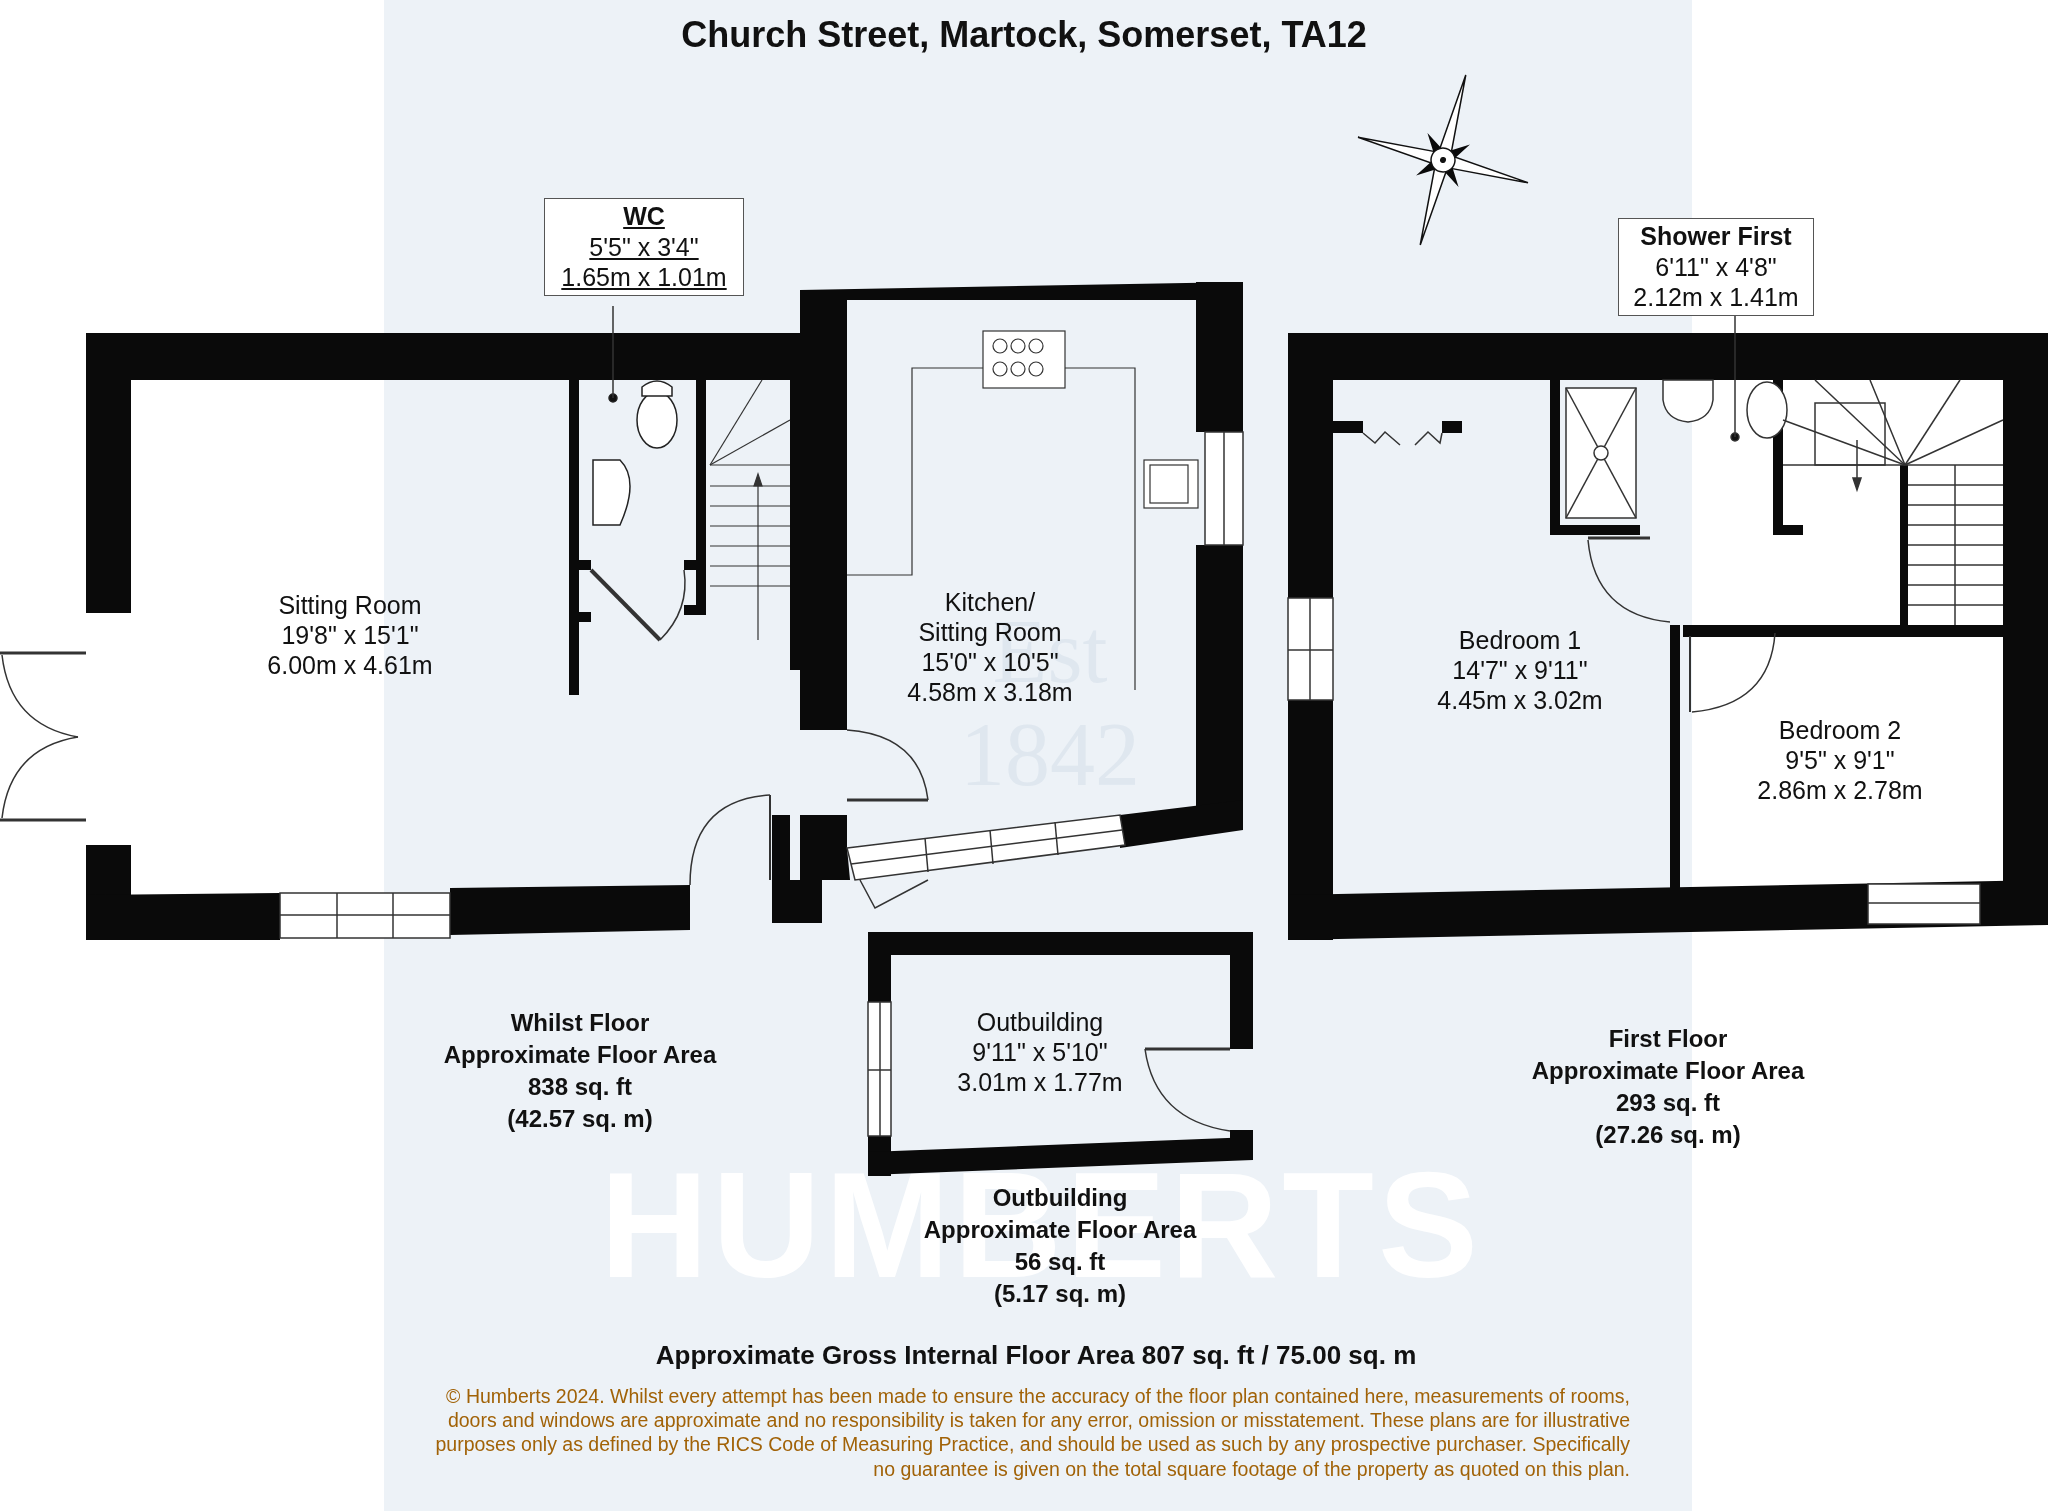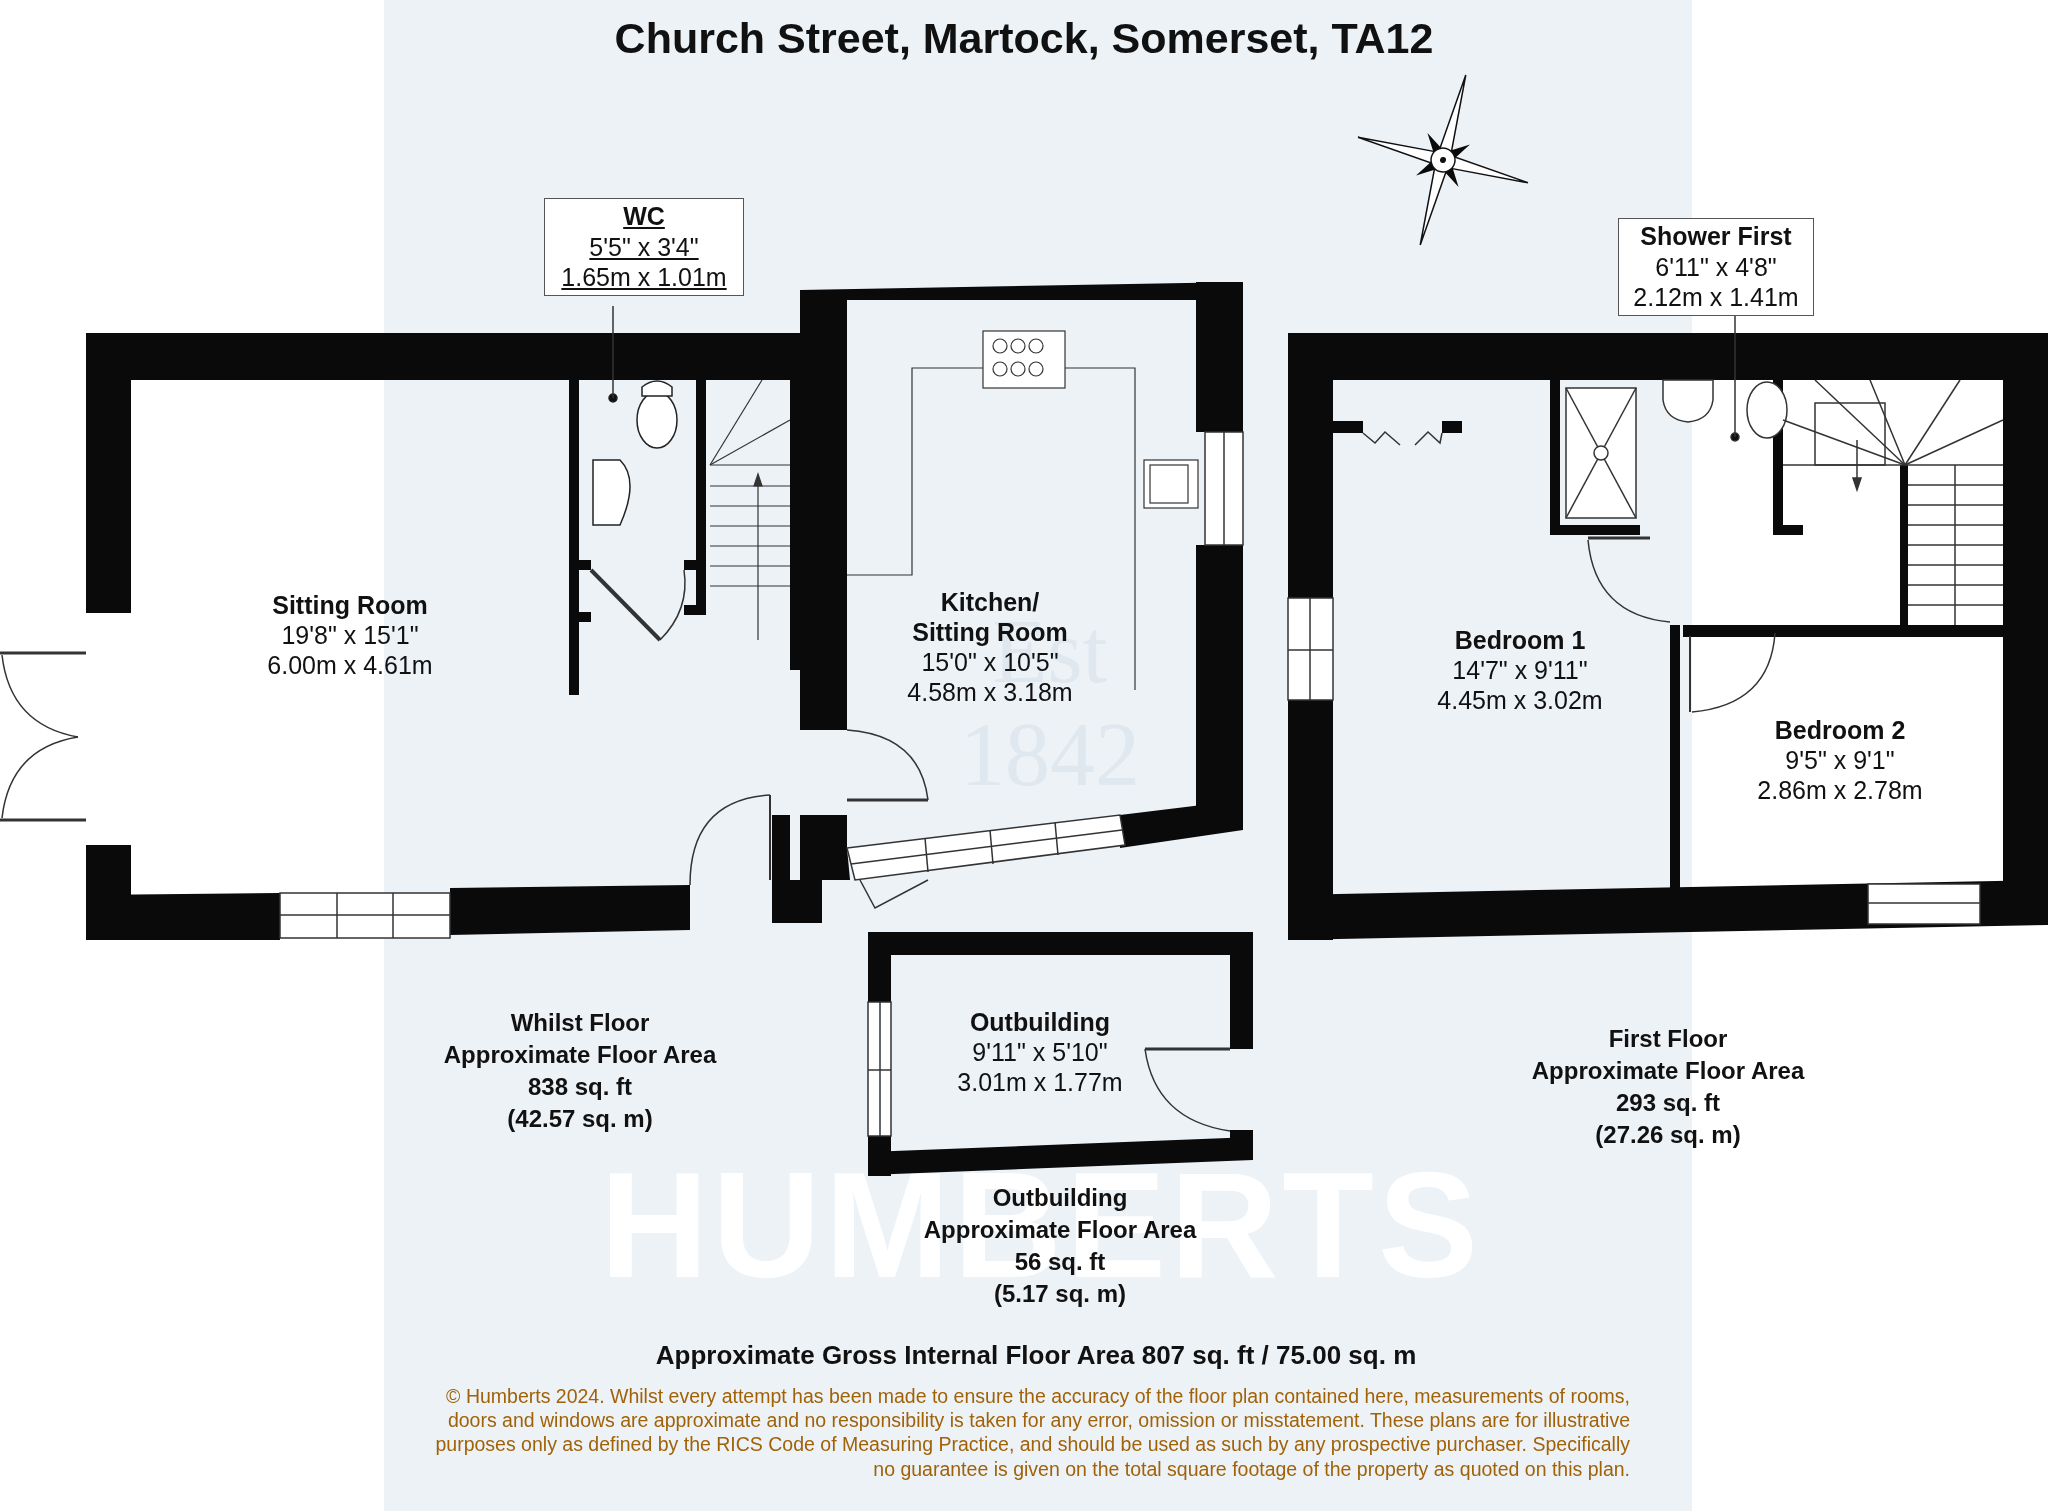--- a/index.html
+++ b/index.html
@@ -6,23 +6,23 @@
   body { width:2048px; height:1511px; position:relative; background:#ffffff; overflow:hidden;
          font-family:"Liberation Sans", sans-serif; color:#111; }
   .band { position:absolute; left:384px; top:0; width:1308px; height:1511px; background:#edf2f7; }
   .watermark { position:absolute; left:600px; top:1150px; width:880px; text-align:center;
                font-family:"Liberation Sans", sans-serif; font-weight:bold; font-size:150px;
                color:#ffffff; letter-spacing:4px; line-height:1; }
   .wm-est { position:absolute; left:900px; top:600px; width:300px; text-align:center;
             font-family:"Liberation Serif", serif; font-size:90px; color:#dfe7ef; }
   svg.plan { position:absolute; left:0; top:0; }
   .title { position:absolute; left:0; width:2048px; top:14px; text-align:center;
-           font-weight:bold; font-size:43px; letter-spacing:0px; }
+           font-weight:bold; font-size:36px; letter-spacing:0px; }
   .lbl { position:absolute; text-align:center; line-height:1.2; }
-  .lbl .name { font-weight:bold; font-size:25px; }
+  .lbl .name { font-weight:normal; font-size:25px; }
   .lbl .dim { font-size:25px; }
   .boxlbl { position:absolute; background:#fff; border:1.5px solid #555; text-align:center;
             line-height:1.22; padding:2px 6px; }
   .boxlbl .name { font-weight:bold; font-size:25px; }
   .boxlbl .dim { font-size:25px; }
   .area { position:absolute; text-align:center; font-weight:bold; font-size:24px; line-height:1.33; }
   .gross { position:absolute; left:0; width:2048px; top:1340px; text-align:center;
            font-weight:bold; font-size:26px;margin-left:12px; }
   .disclaimer { position:absolute; left:430px; width:1200px; top:1384px; text-align:right;
                 font-size:19.5px; line-height:1.24; color:#a16207; }

